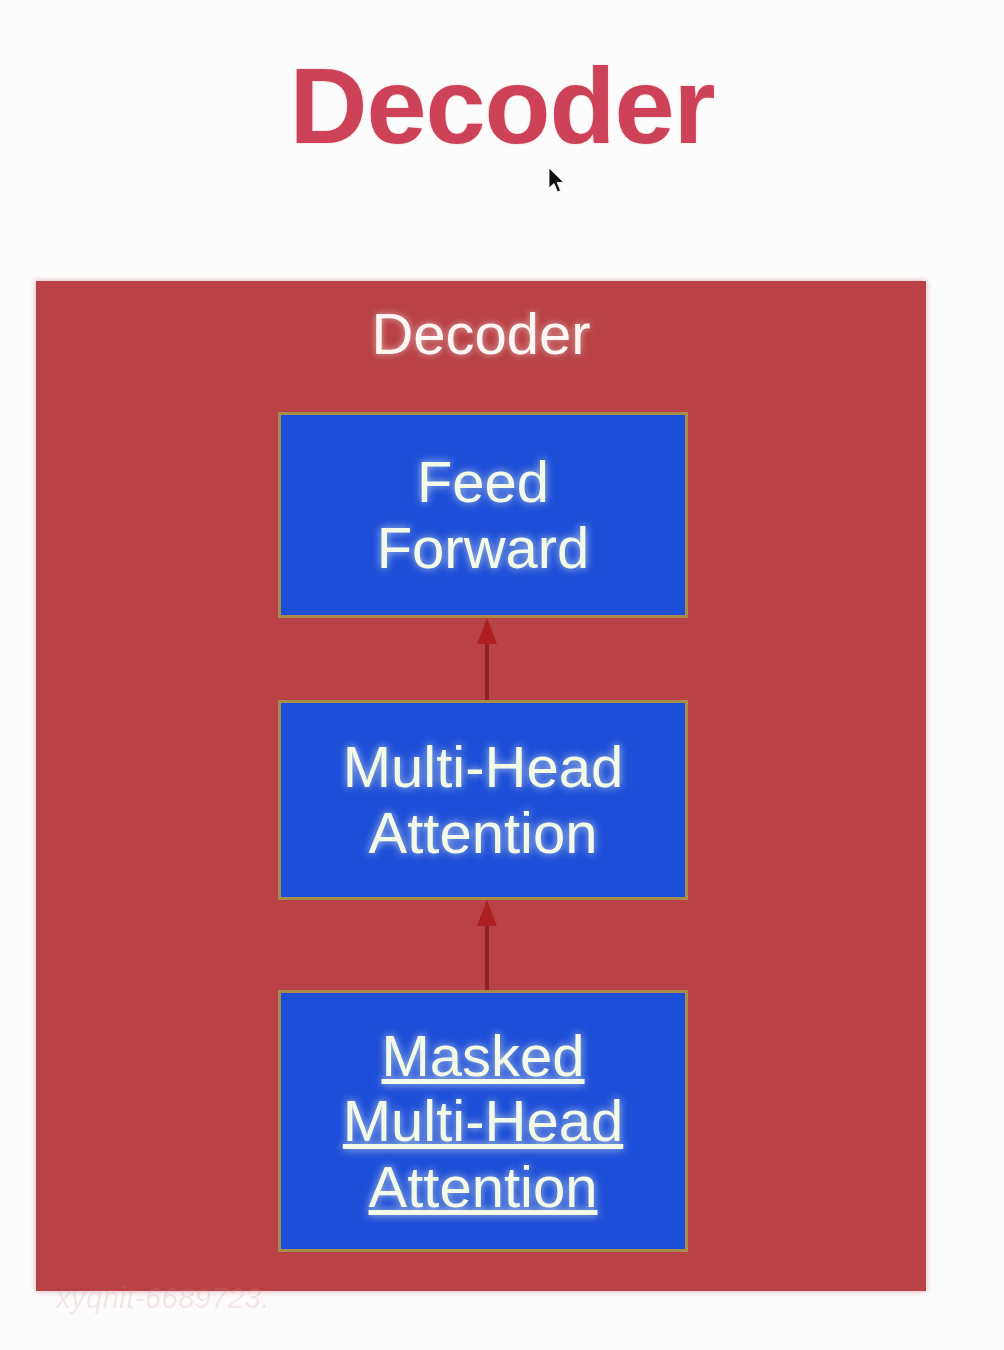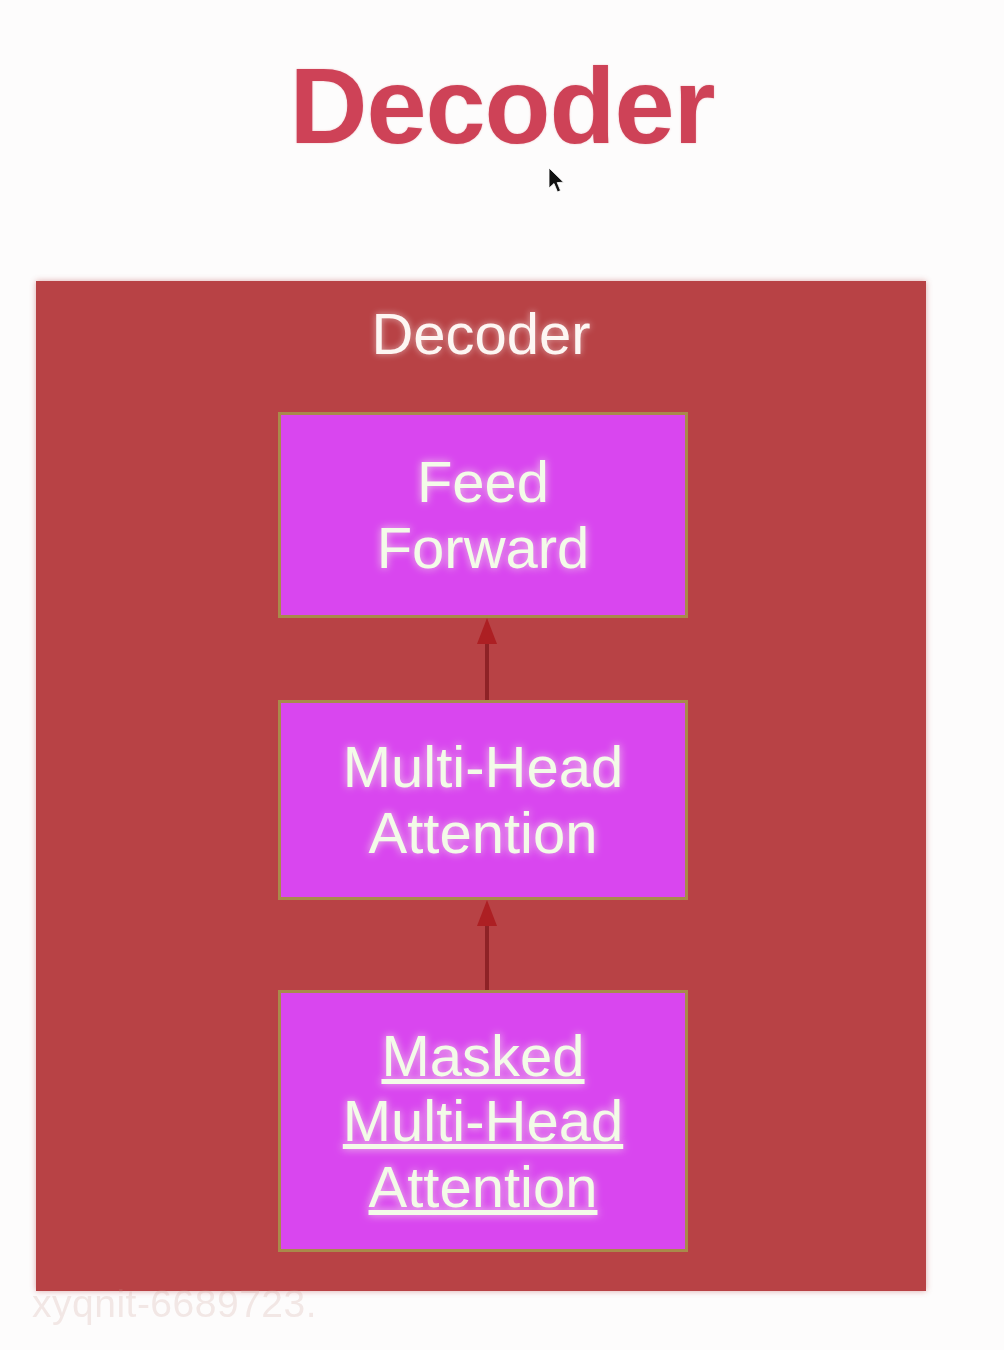--- a/index.html
+++ b/index.html
@@ -60,21 +60,21 @@
     font-size: 58px;
     color: #fdf6f3;
     line-height: 1.0;
     text-shadow: 0 0 7px rgba(255,255,255,0.55);
   }
 
   
   .block {
     position: absolute;
     left: 242px;
-    background: #d946ef;
+    background: #1d4ed8;
     border: 3px solid #a98a4a;
     box-sizing: border-box;
     display: flex;
     align-items: center;
     justify-content: center;
     text-align: center;
     color: #f3fbe8;
     font-size: 58px;
     line-height: 1.13;
     text-shadow: 0 0 8px rgba(245,255,230,0.75);
@@ -123,27 +123,28 @@
     width: 0;
     height: 0;
     border-left: 10px solid transparent;
     border-right: 10px solid transparent;
     border-bottom: 26px solid #ad1f23;
   }
 
   
   .watermark {
     position: absolute;
-    left: 32px;
+    left: 56px;
     top: 1282px;
-    font-size: 39px;
+    font-size: 29px;
     color: rgba(200,150,140,0.20);
     letter-spacing: 0.5px;
     white-space: nowrap;
     pointer-events: none;
+    font-style: italic;
   }
 </style>
 </head>
 <body>
 
 <div class="slide-title">Decoder</div>
 
 <div class="cursor">
   <svg width="18" height="26" viewBox="0 0 18 26">
     <polygon points="0,0 0,20 5,15.5 8.5,24 11.5,22.6 8.2,14.6 14.5,14.2" fill="#111111" stroke="#ffffff" stroke-width="0.8"></polygon>

